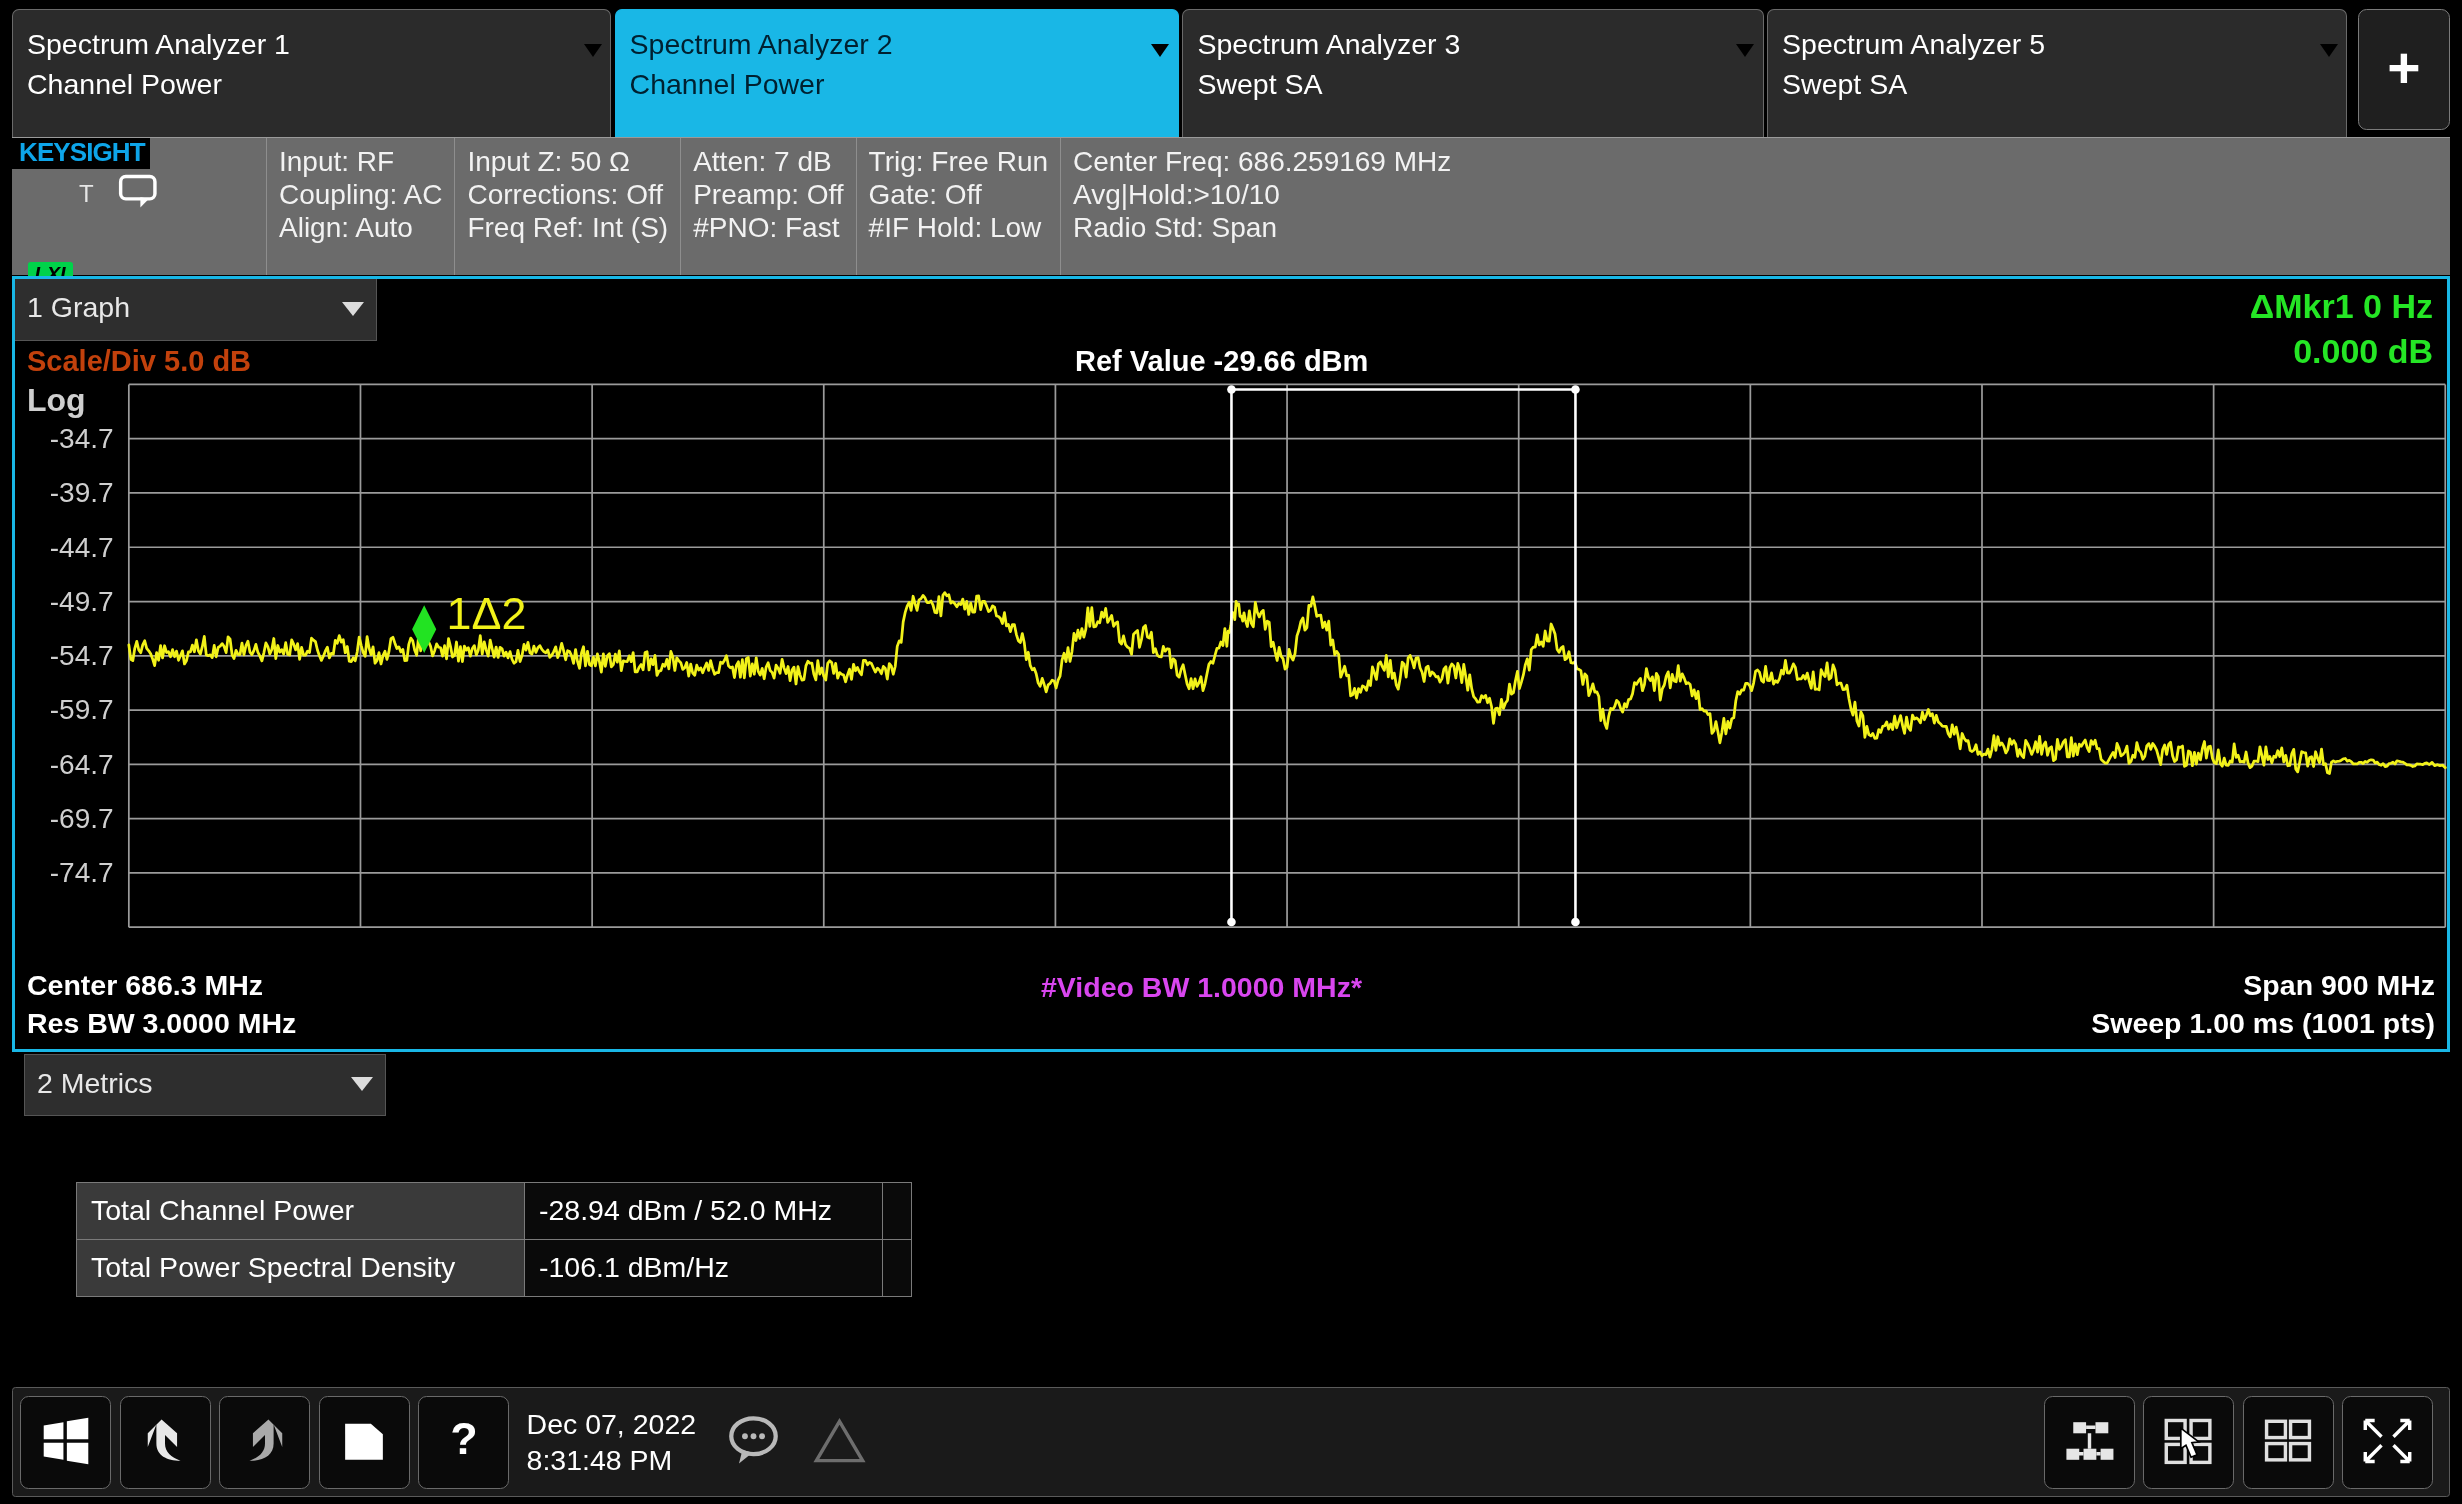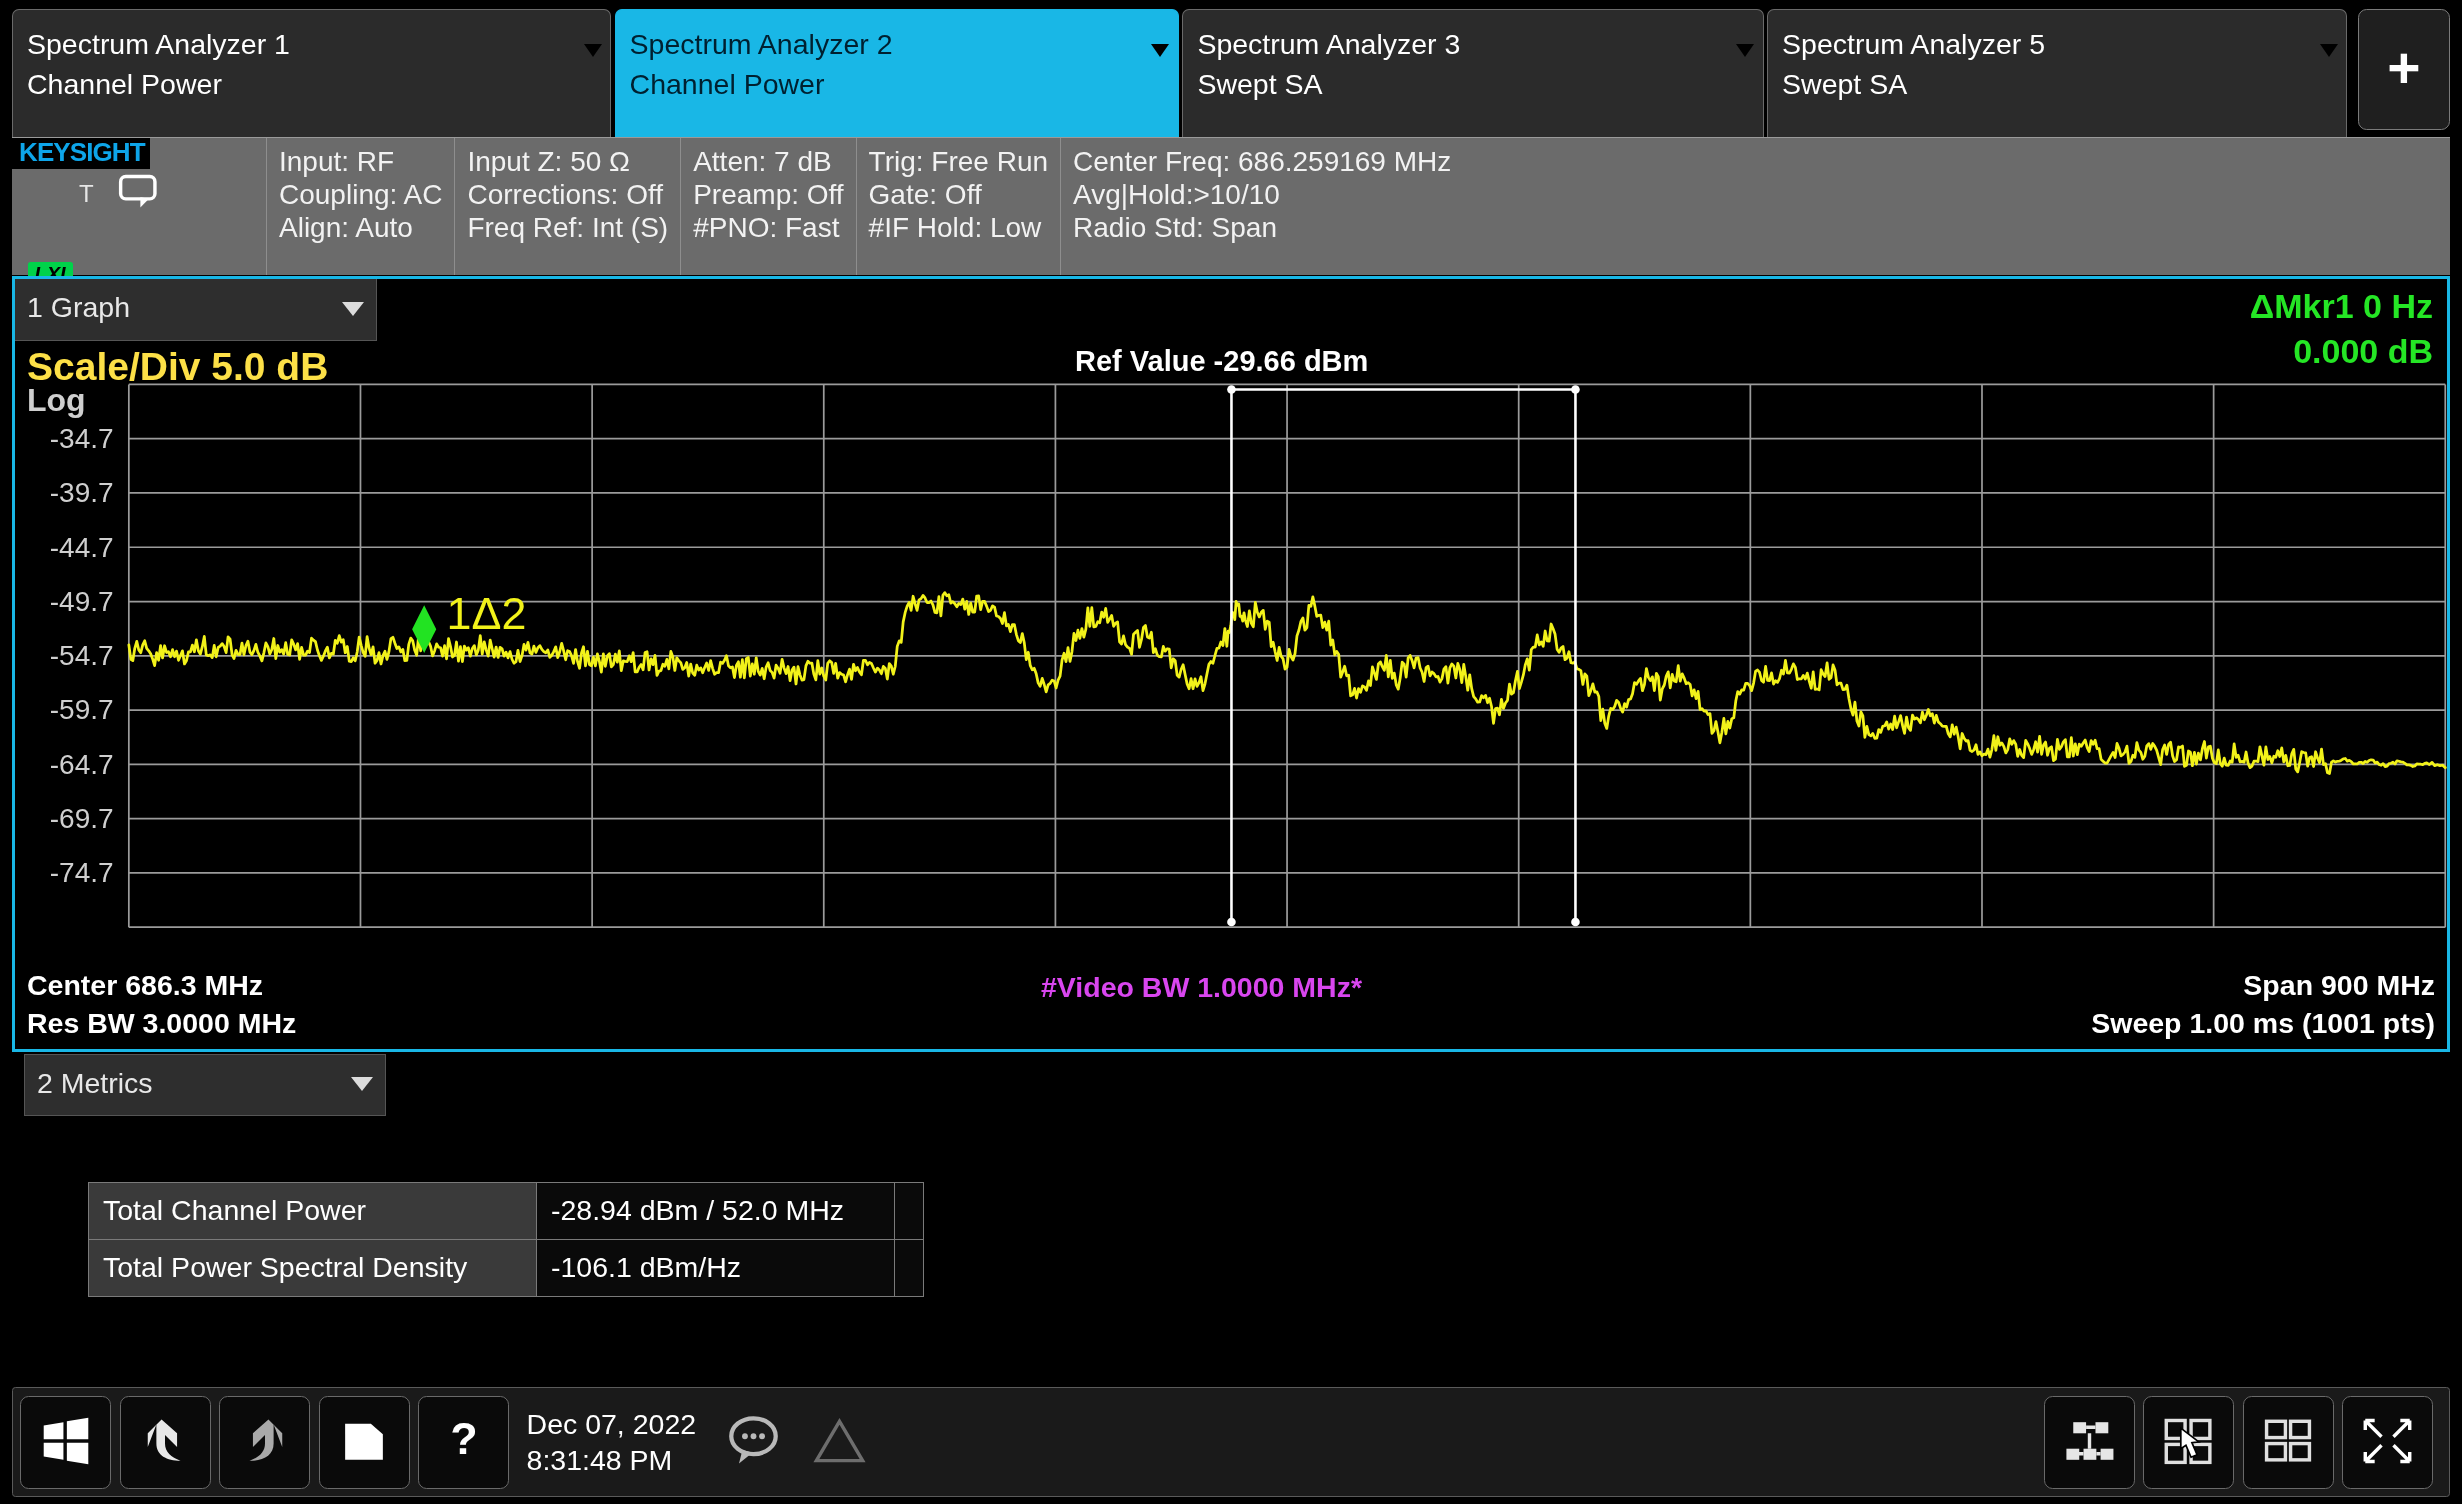--- a/index.html
+++ b/index.html
@@ -154,22 +154,22 @@
     color: #25e625;
     font-size: 34px;
     font-weight: bold;
     line-height: 45px;
     z-index: 6;
     white-space: nowrap;
   }
   .scale-lbl {
     position: absolute;
     left: 12px; top: 66px;
-    color: #fde047;
-    font-size: 39px;
+    color: #c2410c;
+    font-size: 29px;
     font-weight: bold;
     z-index: 6;
   }
   .refval-lbl {
     position: absolute;
     left: 1060px; top: 66px;
     color: #ffffff;
     font-size: 29px;
     font-weight: bold;
     z-index: 6;
@@ -252,21 +252,21 @@
   }
   .metrics-sel .dd {
     position: absolute; right: 12px; top: 22.4px;
     width: 0; height: 0;
     border-left: 11.2px solid transparent;
     border-right: 11.2px solid transparent;
     border-top: 14.7px solid #dcdcdc;
   }
   table.metrics {
     position: absolute;
-    left: 76px; top: 128px;
+    left: 64px; top: 128px;
     border-collapse: collapse;
   }
   table.metrics td {
     border: 0.9px solid #7a7a7a;
     font-size: 28.5px;
     color: #ffffff;
     height: 57px;
     padding: 0 14px;
     white-space: nowrap;
   }

